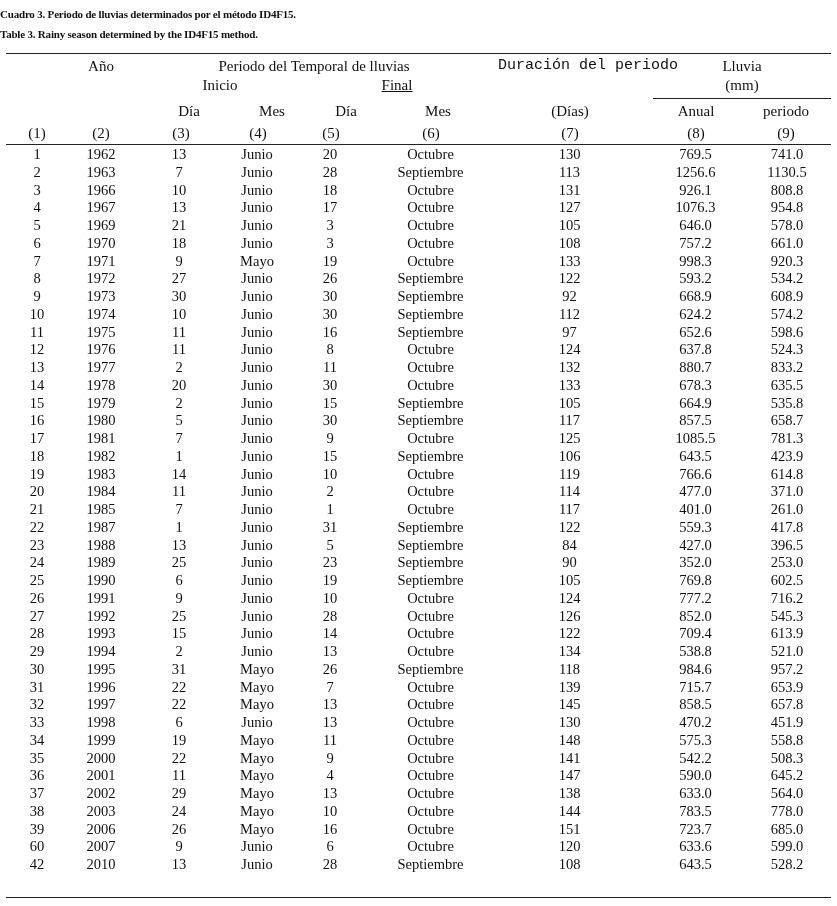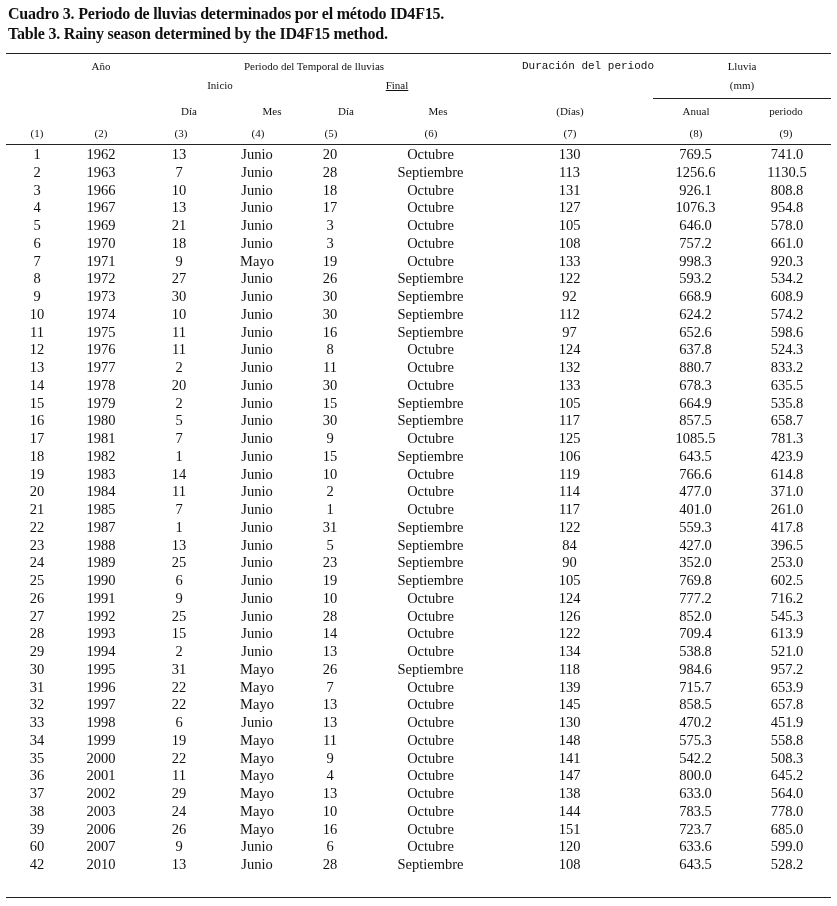--- a/index.html
+++ b/index.html
@@ -1,22 +1,22 @@
 <!DOCTYPE html>
 <html><head>
 <meta charset="utf-8">
 <style>
   html, body { margin:0; padding:0; background:#ffffff; }
   body { width:837px; height:906px; overflow:hidden; font-family:"Liberation Serif", serif; color:#111; }
-  .caption { position:absolute; left:8px; font-weight:bold; font-size:16px; line-height:18px; letter-spacing:-0.2px; }
+  .caption { position:absolute; left:0; font-weight:bold; font-size:11px; line-height:18px; letter-spacing:-0.2px; }
   #cap1 { top:5px; }
   #cap2 { top:25px; }
   .rule { position:absolute; left:6px; right:6px; height:0; border-top:1.3px solid #222; }
   .subrule { position:absolute; left:653px; right:6px; height:0; border-top:1px solid #222; }
-  .h { position:absolute; font-size:11px; line-height:18px; white-space:nowrap; transform:translateX(-50%); }
+  .h { position:absolute; font-size:15px; line-height:18px; white-space:nowrap; transform:translateX(-50%); }
   table { position:absolute; left:6px; top:146px; width:825px; border-collapse:collapse; font-size:14.5px; }
   td { padding:0; height:17.75px; line-height:17.75px; text-align:center; white-space:nowrap; }
 </style>
 </head>
 <body>
 
 <div id="cap1" class="caption">Cuadro 3. Periodo de lluvias determinados por el método ID4F15.</div>
 <div id="cap2" class="caption">Table 3. Rainy season determined by the ID4F15 method.</div>
 
 <div class="rule" style="top:53px;"></div>
@@ -450,21 +450,21 @@
         <td>508.3</td>
       </tr>
       <tr>
         <td>36</td>
         <td>2001</td>
         <td>11</td>
         <td>Mayo</td>
         <td>4</td>
         <td>Octubre</td>
         <td>147</td>
-        <td>800.0</td>
+        <td>590.0</td>
         <td>645.2</td>
       </tr>
       <tr>
         <td>37</td>
         <td>2002</td>
         <td>29</td>
         <td>Mayo</td>
         <td>13</td>
         <td>Octubre</td>
         <td>138</td>

